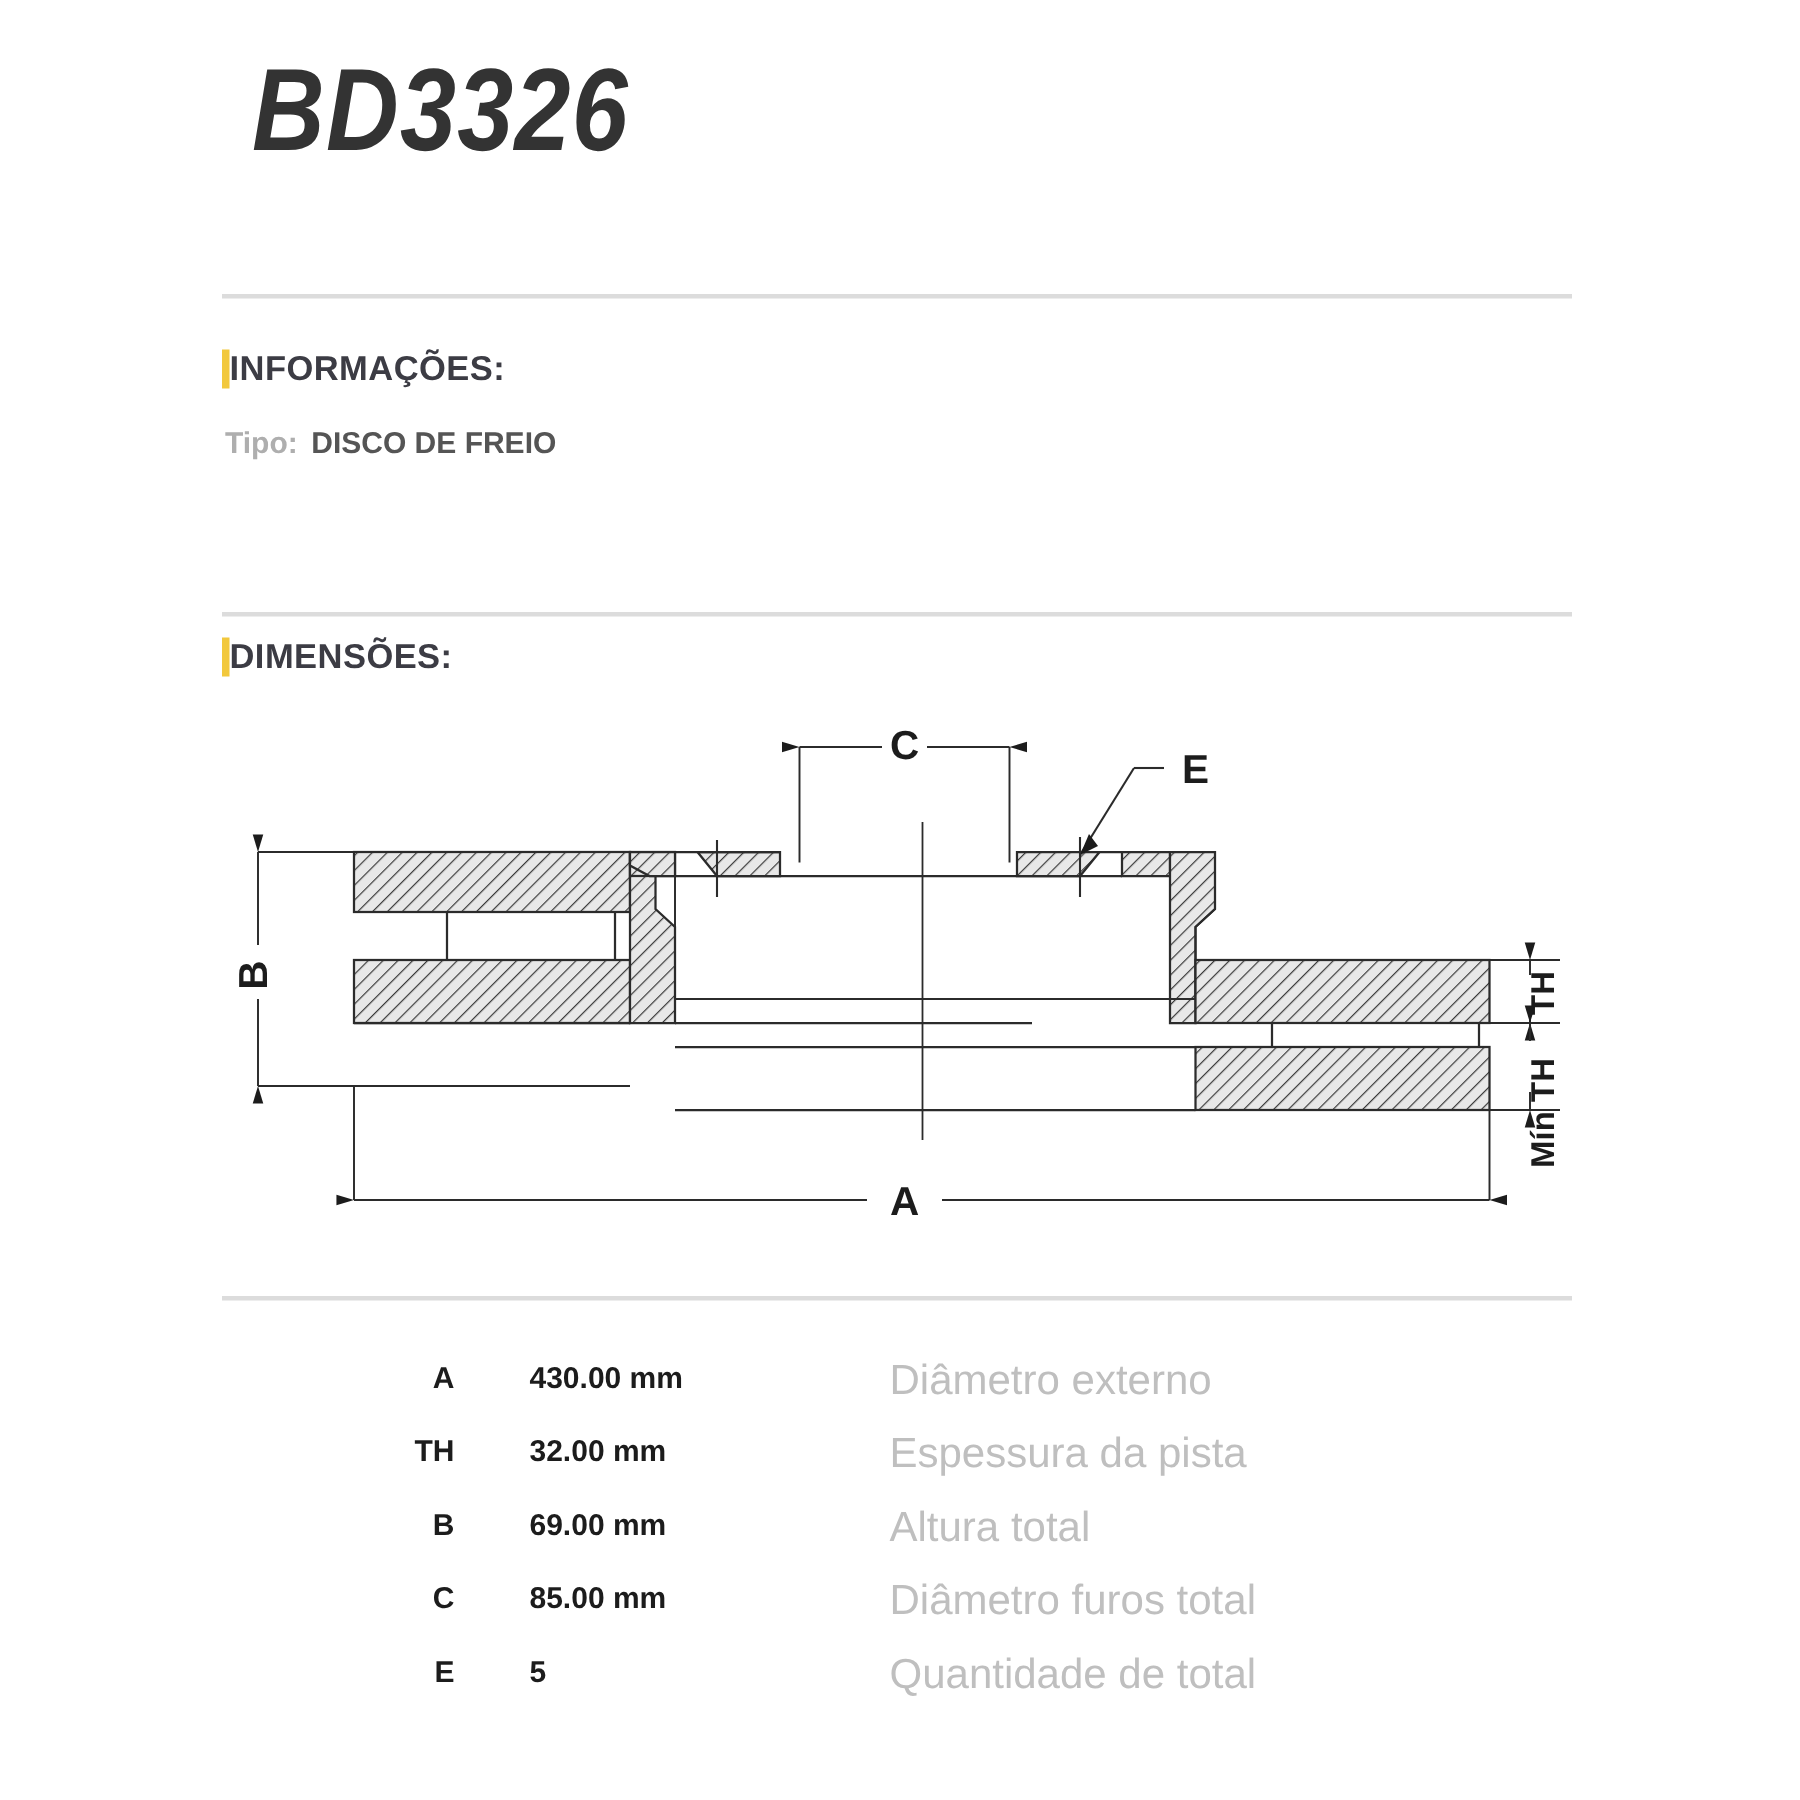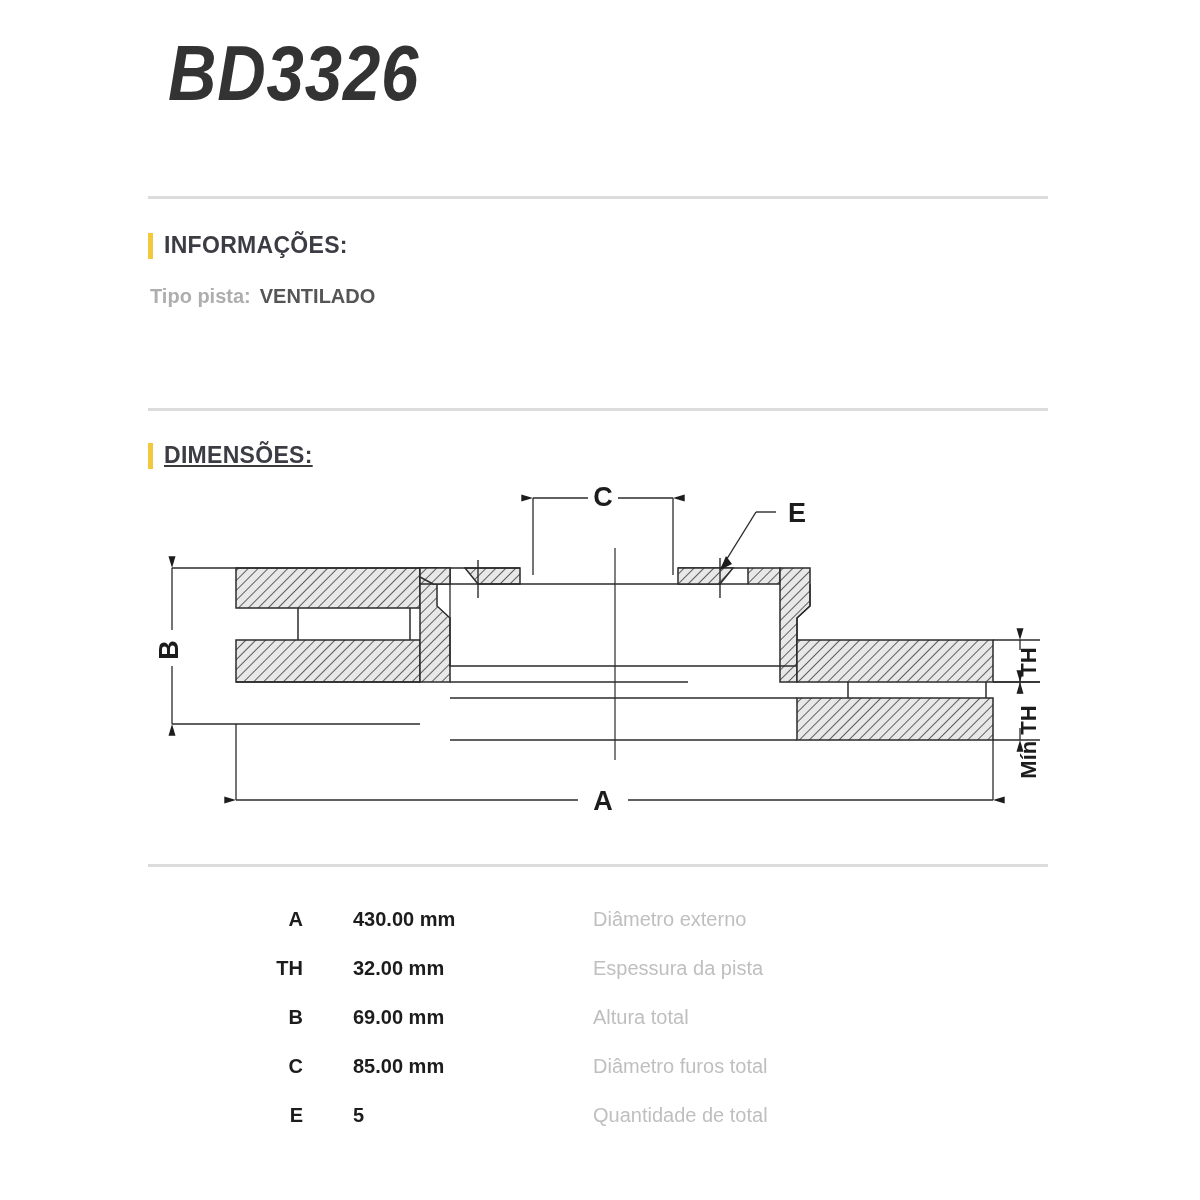--- a/index.html
+++ b/index.html
@@ -51,37 +51,36 @@
   .rule-1 { top: 196px; }
   .rule-2 { top: 408px; }
   .rule-3 { top: 864px; }
 
   
   .section-head {
     position: absolute;
     left: 148px;
     display: flex;
     align-items: center;
-    gap: 11px;
     white-space: nowrap;
   }
   .accent-bar {
     width: 5px;
     height: 26px;
     background: #f2c83c;
     display: block;
   }
   .section-title {
     font-size: 23px;
     font-weight: bold;
     color: #3c3c44;
     letter-spacing: 0.3px;
   }
   .head-info { top: 232px; }
-  .head-dims { top: 442px; text-decoration: underline; }
+  .head-dims { top: 424px; }
 
   
   .info-list {
     position: absolute;
     left: 150px;
     top: 282px;
     font-size: 20px;
     line-height: 29px;
   }
   .info-row { white-space: nowrap; }
@@ -128,41 +127,41 @@
     padding-right: 0 !important;
   }
   .col-val {
     width: 240px;
     font-size: 20px;
     font-weight: bold;
     color: #1c1c1c;
     padding-left: 50px !important;
   }
   .col-desc {
-    font-size: 20px;
+    font-size: 28px;
     color: #bfbfbf;
   }
 </style>
 </head>
 <body>
 
 <div class="page">
 
   <div class="title">BD3326</div>
 
   <div class="rule rule-1"></div>
 
   <div class="section-head head-info">
     <span class="accent-bar"></span>
     <span class="section-title">INFORMAÇÕES:</span>
   </div>
 
   <div class="info-list">
     <div class="info-row">
-      <span class="info-label">Tipo pista:</span><span class="info-value">VENTILADO</span>
+      <span class="info-label">Tipo:</span><span class="info-value">DISCO DE FREIO</span>
     </div>
   </div>
 
   <div class="rule rule-2"></div>
 
   <div class="section-head head-dims">
     <span class="accent-bar"></span>
     <span class="section-title">DIMENSÕES:</span>
   </div>
 

